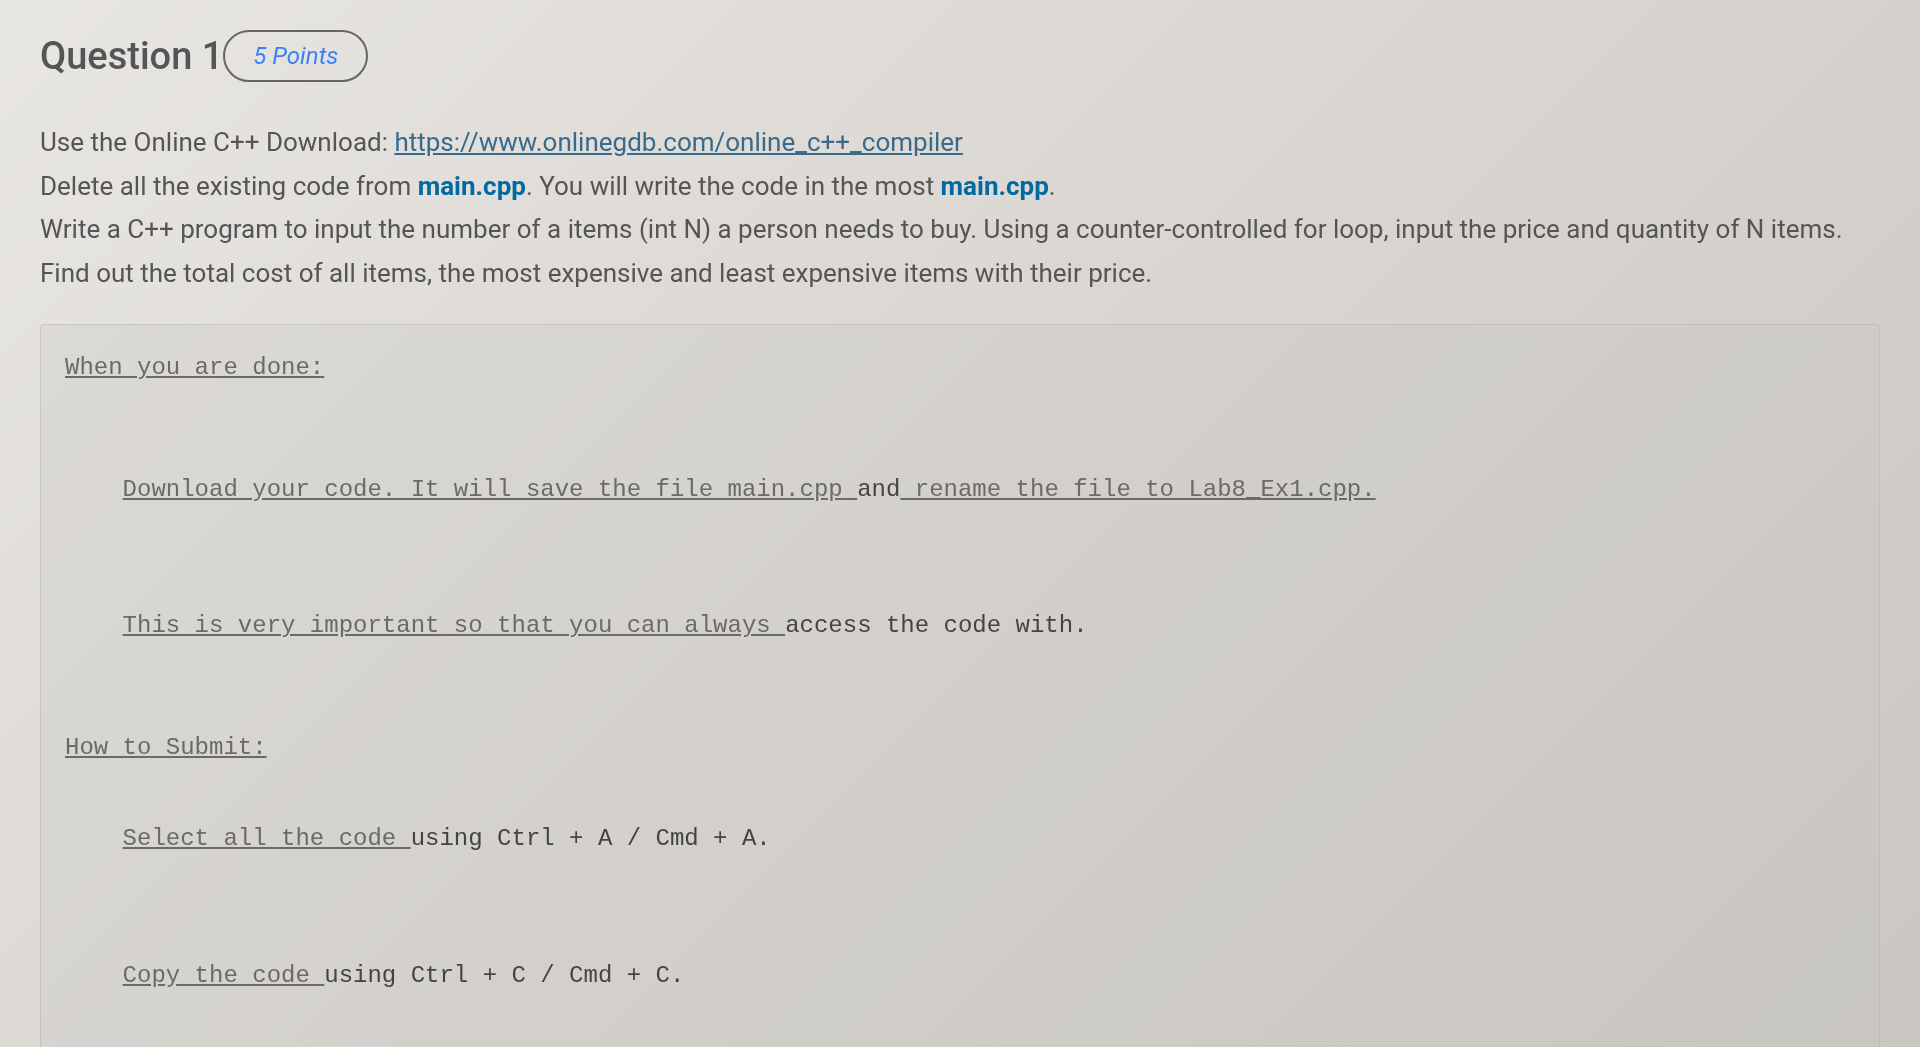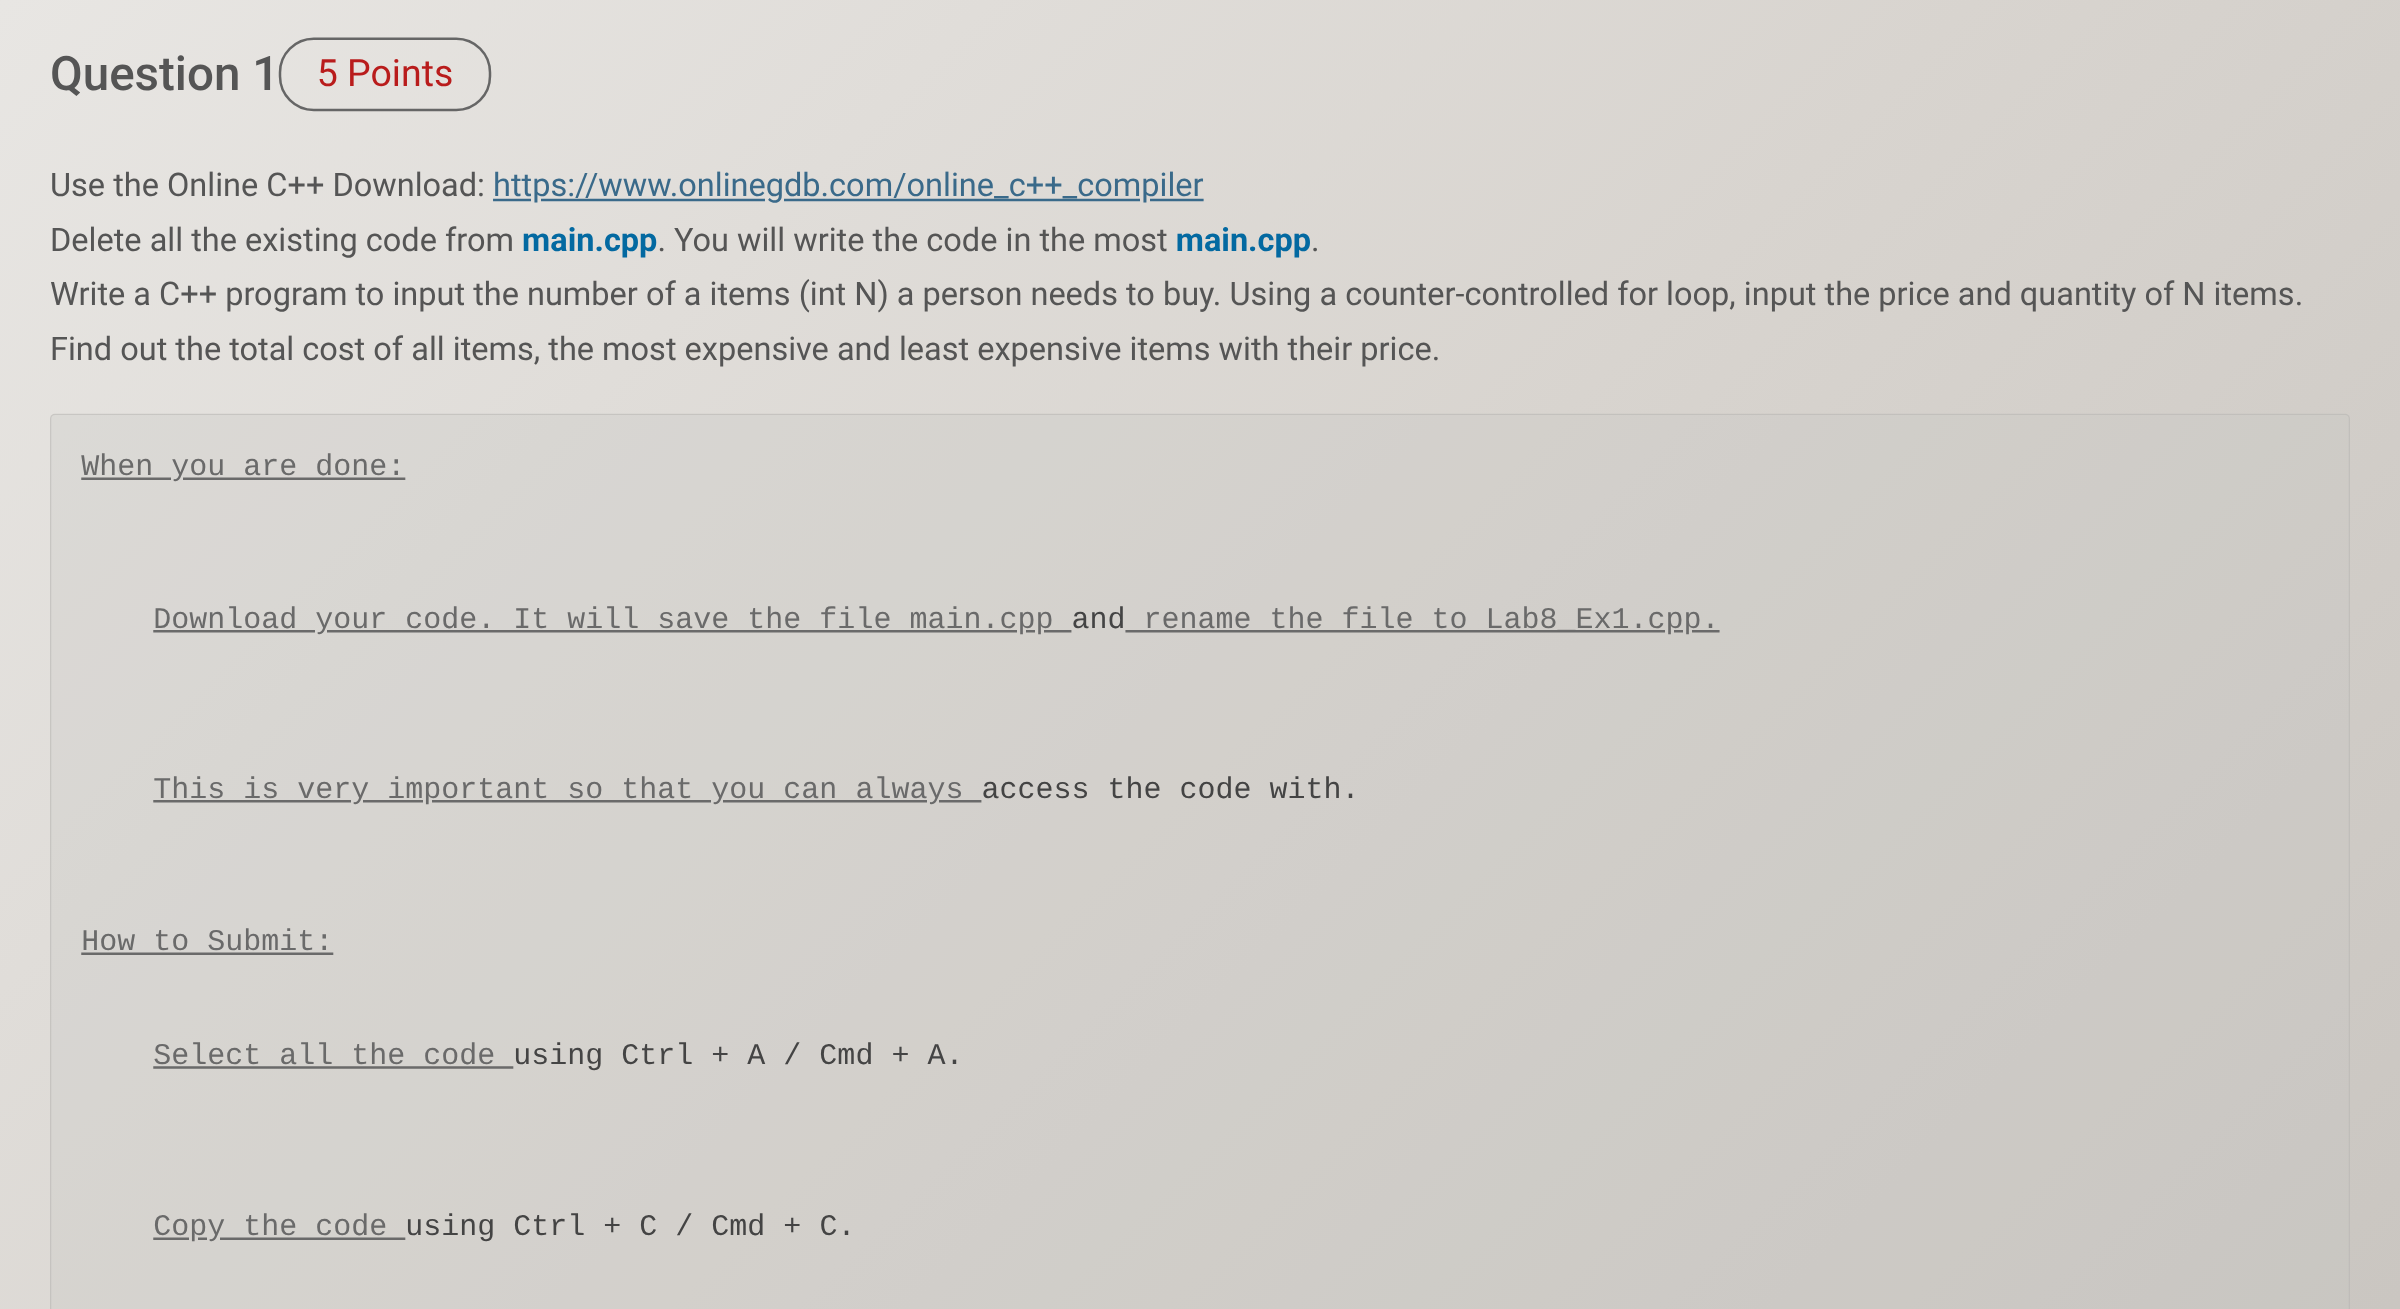--- a/index.html
+++ b/index.html
@@ -21,23 +21,24 @@
     }
     .question-title {
       font-size: 38px;
       font-weight: 500;
       color: #555;
     }
     .points-badge {
       border: 2px solid #666;
       border-radius: 28px;
       padding: 10px 28px;
-      font-size: 30px;
-      color: #b91c1c;
+      font-size: 24px;
+      color: #3b82f6;
       background: transparent;
+      font-style: italic;
     }
     .question-body {
       font-size: 26px;
       line-height: 1.6;
       color: #555;
       margin-bottom: 30px;
     }
     .question-body p {
       margin-bottom: 2px;
     }

